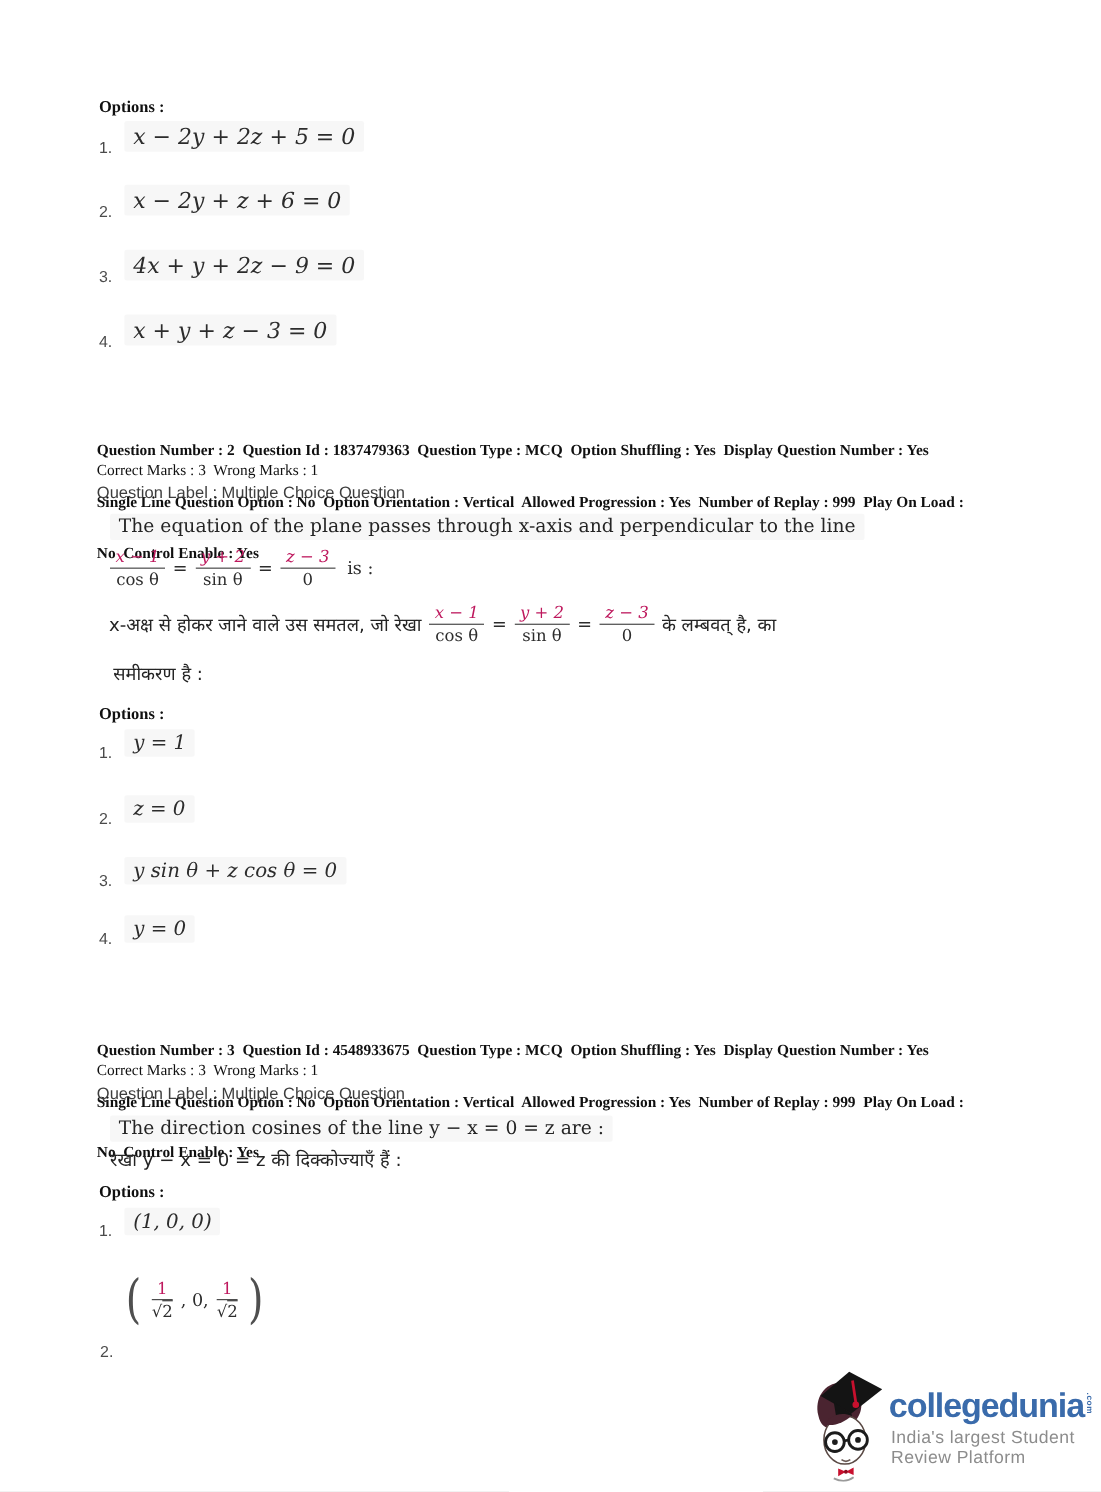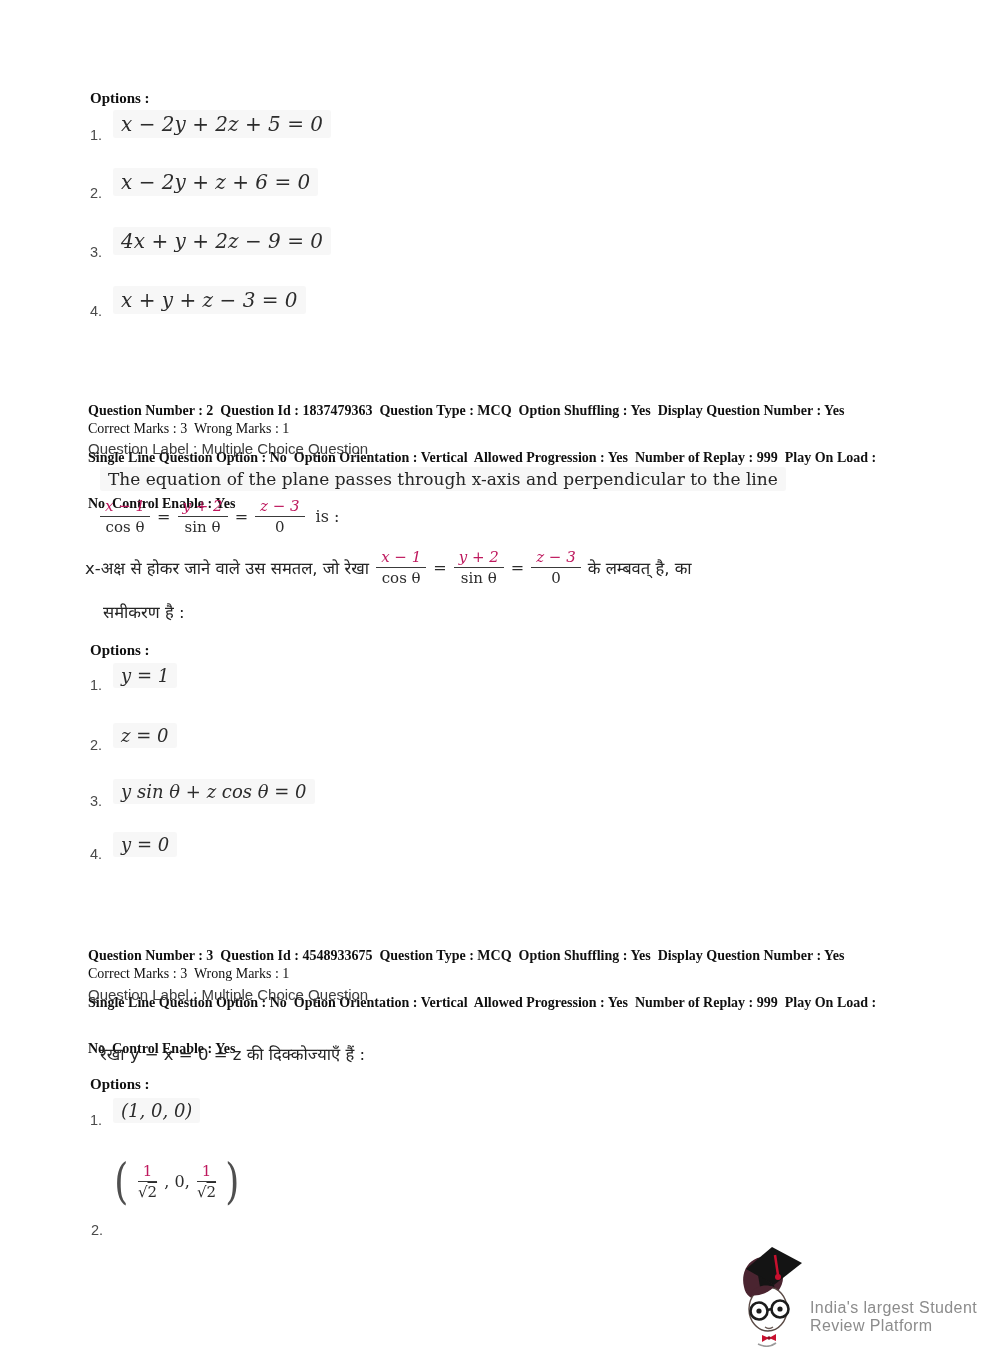--- a/index.html
+++ b/index.html
@@ -141,21 +141,21 @@
       <span class="den">sin θ</span>
     </span>
     <span class="frac-eqsign">=</span>
     <span class="frac">
       <span class="num">z − 3</span>
       <span class="den">0</span>
     </span>
     <span class="frac-suffix">is :</span>
   </div>
 
-  <div class="frac-row" style="left:85px; top:548px;">
+  <div class="frac-row" style="left:99px; top:548px;">
     <span class="hindi-inline">x-अक्ष से होकर जाने वाले उस समतल, जो रेखा</span>
     <span class="frac">
       <span class="num">x − 1</span>
       <span class="den">cos θ</span>
     </span>
     <span class="frac-eqsign">=</span>
     <span class="frac">
       <span class="num">y + 2</span>
       <span class="den">sin θ</span>
     </span>
@@ -189,20 +189,21 @@
   </div>
 
   <div class="meta" style="top:917px;">
     <div>Question Number : 3  Question Id : 4548933675  Question Type : MCQ  Option Shuffling : Yes  Display Question Number : Yes</div>
     <div>Single Line Question Option : No  Option Orientation : Vertical  Allowed Progression : Yes  Number of Replay : 999  Play On Load :</div>
     <div>No  Control Enable : Yes</div>
   </div>
   <div class="marks" style="top:966px;">Correct Marks : 3  Wrong Marks : 1</div>
   <div class="qlabel" style="top:986px;">Question Label : Multiple Choice Question</div>
 
+  <div class="qtext scanbg" style="top:1014px;">The direction cosines of the line y − x = 0 = z are :</div>
   <div class="hindi" style="top:1042px;">रेखा y − x = 0 = z की दिक्कोज्याएँ हैं :</div>
 
   <div class="opts-label" style="top:1076px;">Options :</div>
 
   <div class="opt-row" style="top:1098px;">
     <span class="opt-num">1.</span>
     <span class="eq eq-md scanbg">(1, 0, 0)</span>
   </div>
 
   <div class="frac-row" style="left:112px; top:1160px;">
@@ -242,16 +243,20 @@
       <circle cx="42" cy="66" r="2.6" fill="#1c1c1c"></circle>
 
       <path d="M27,84 q4,3 8,0" stroke="#6a5a55" stroke-width="1.4" fill="none"></path>
 
       <polygon points="24,92 31,95 24,99" fill="#c8102e"></polygon>
       <polygon points="38,91 31,95 38,98" fill="#c8102e"></polygon>
       <circle cx="31" cy="95" r="1.8" fill="#8f0b20"></circle>
 
       <path d="M20,101 q10,5 18,-1" stroke="#9a9a9a" stroke-width="1.6" fill="none"></path>
     </svg>
+    <div class="logo-word-row">
+      <span class="logo-word">collegedunia</span>
+      <span class="logo-tld">.com</span>
+    </div>
     <div class="logo-tagline">India's largest Student Review Platform</div>
   </div>
 
 </div>
 
 </body></html>

